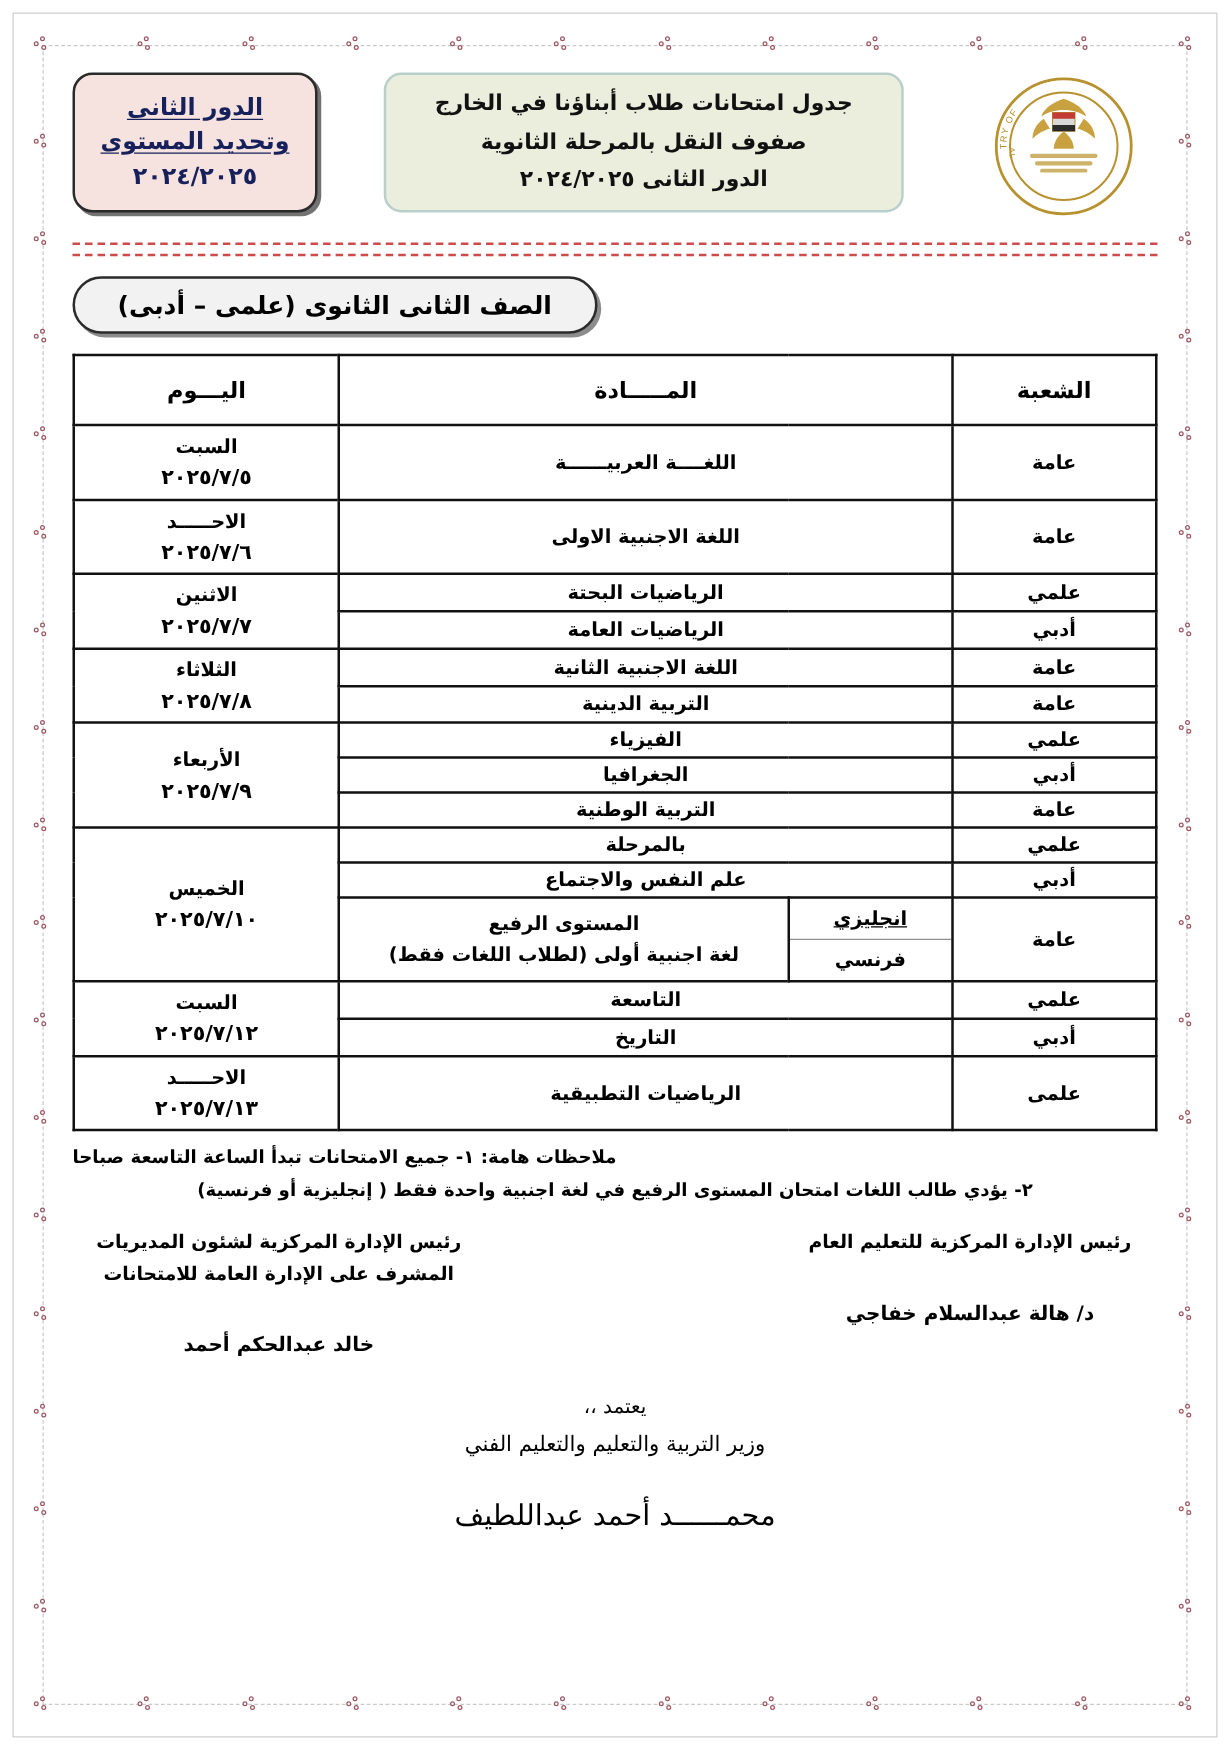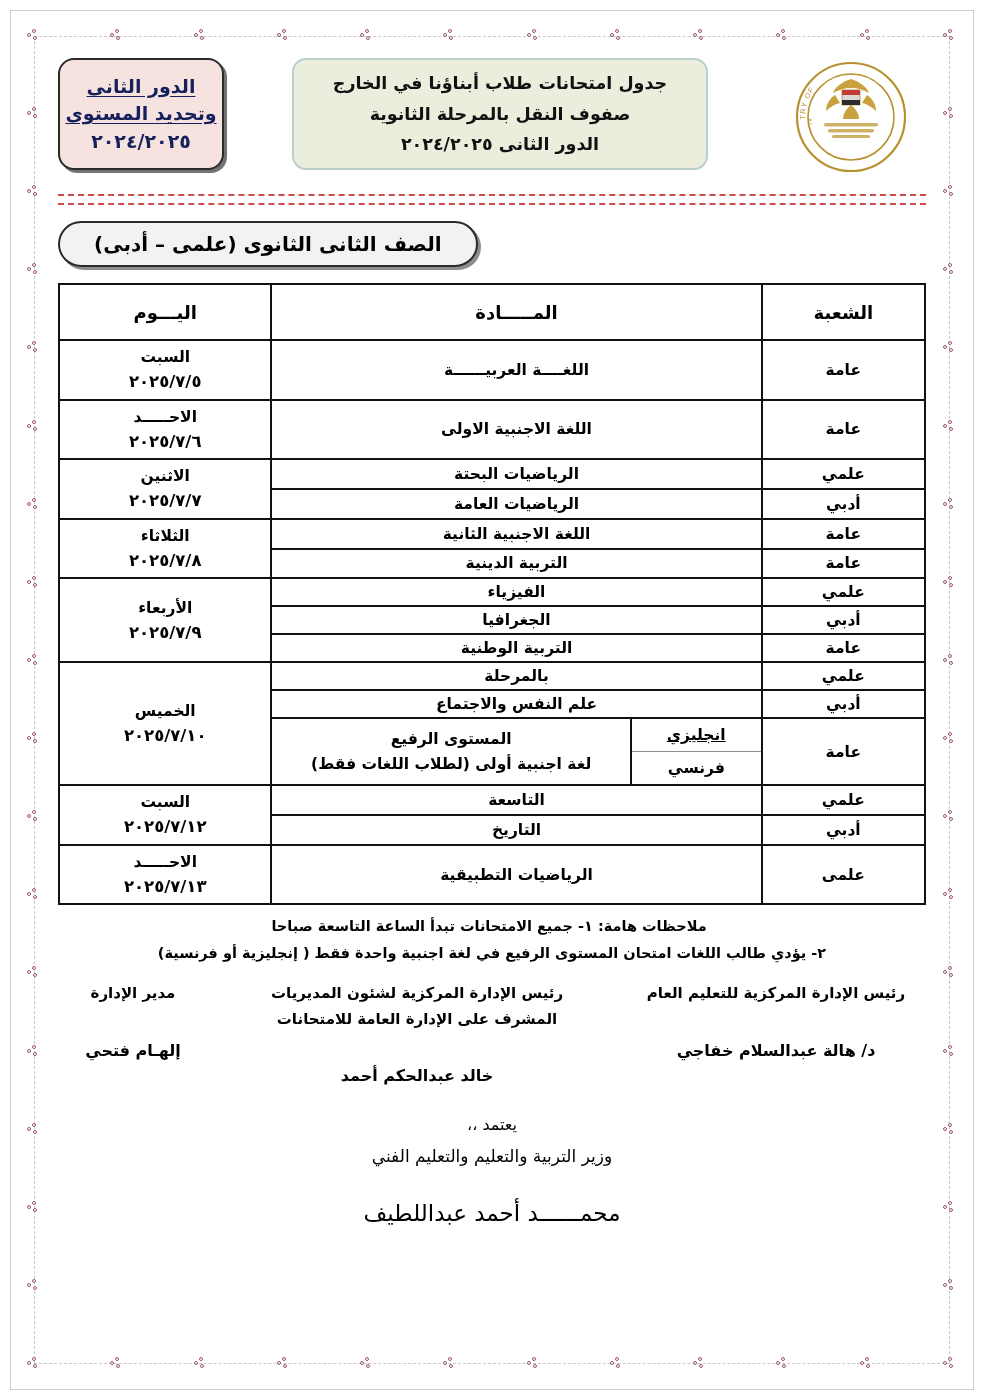--- a/index.html
+++ b/index.html
@@ -73,21 +73,21 @@
   
   .header {
     position: relative;
     height: 122px;
     display: flex;
     flex-direction: row;
     align-items: flex-start;
     justify-content: space-between;
   }
   .badge-term {
-    width: 166px;
+    width: 196px;
     height: 112px;
     background: #f6e3e0;
     border: 2.5px solid #2b2b2b;
     border-radius: 16px;
     box-shadow: 3px 3px 0 rgba(0,0,0,0.55);
     display: flex;
     flex-direction: column;
     align-items: center;
     justify-content: center;
     box-sizing: border-box;
@@ -196,21 +196,21 @@
 
   
   .notes {
     margin-top: 8px;
     font-size: 14.5px;
     font-weight: bold;
     color: #000;
     line-height: 1.85;
     text-align: center;
   }
-  .notes .n1 { text-align: center; padding-right: 6px; }
+  .notes .n1 { text-align: left; padding-right: 6px; }
   .notes .n2 { text-align: center; }
 
   
   .signs {
     margin-top: 14px;
     display: flex;
     flex-direction: row;
     justify-content: space-between;
     font-size: 15px;
     font-weight: bold;
@@ -711,24 +711,20 @@
     <div class="signs">
       <div class="sign-col left">
         <div>رئيس الإدارة المركزية للتعليم العام</div>
         <div class="sign-name">د/ هالة عبدالسلام خفاجي</div>
       </div>
       <div class="sign-col mid">
         <div>رئيس الإدارة المركزية لشئون المديريات</div>
         <div>المشرف على الإدارة العامة للامتحانات</div>
         <div class="sign-name">خالد عبدالحكم أحمد</div>
       </div>
-      <div class="sign-col right">
-        <div>مدير الإدارة</div>
-        <div class="sign-name">إلهـام فتحي</div>
-      </div>
     </div>
 
     <div class="approve">
       <div class="ap1">يعتمد ،،</div>
       <div class="ap2">وزير التربية والتعليم والتعليم الفني</div>
       <div class="ap3">محمــــــد أحمد عبداللطيف</div>
     </div>
 
   </div>
 </div>

